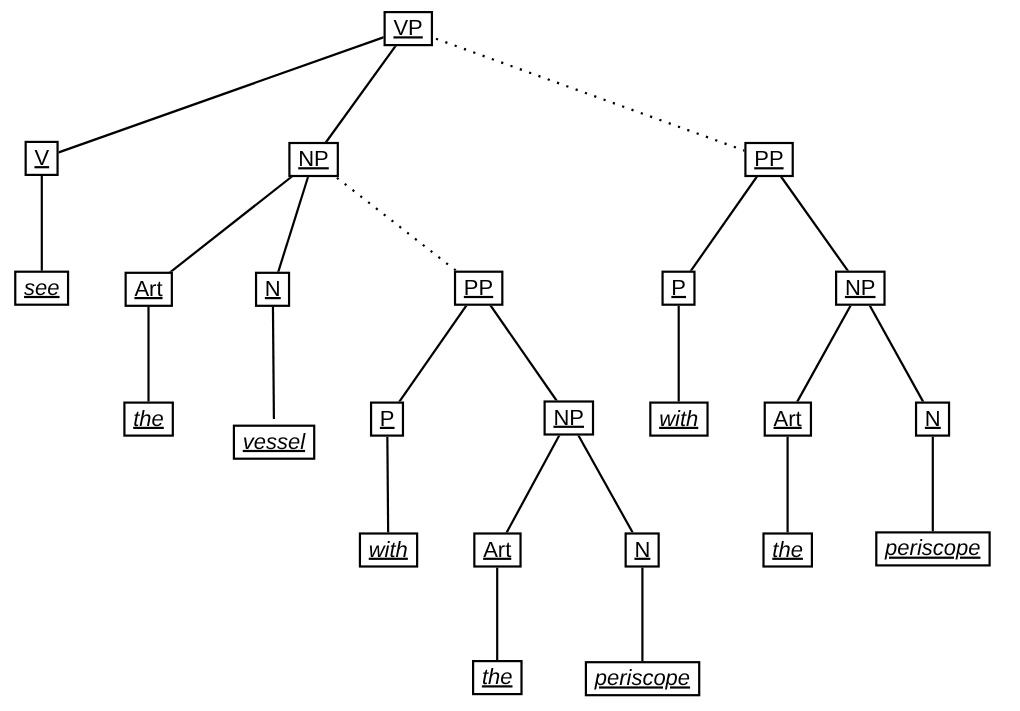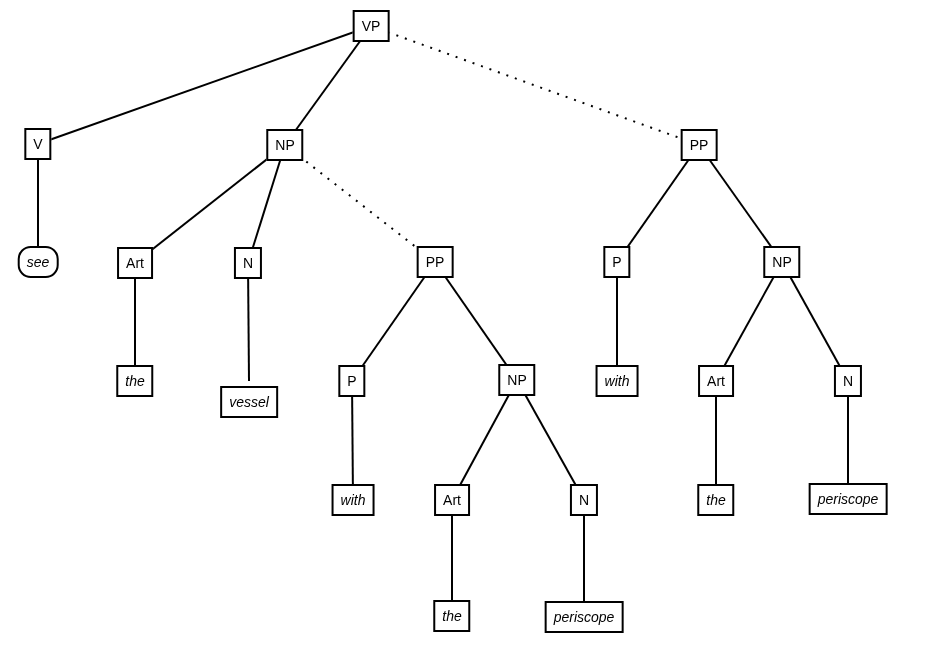--- a/index.html
+++ b/index.html
@@ -21,25 +21,26 @@
     top: 0;
     width: 927px;
     height: 646px;
   }
   .node {
     position: absolute;
     transform: translate(-50%, -50%);
     background: #ffffff;
     border: 2px solid #000000;
     color: #000000;
-    font-size: 14px;
+    font-size: 20px;
     line-height: 26px;
     padding: 1px 7px;
     white-space: nowrap;
     text-align: left;
+    text-decoration: underline;
   }
   .node.italic {
     font-style: italic;
   }
 </style>
 </head>
 <body>
 
 <div id="stage">
   <svg id="edges" viewBox="0 0 927 646" xmlns="http://www.w3.org/2000/svg">
@@ -65,21 +66,21 @@
       <line x1="782" y1="262" x2="716" y2="381" stroke="#000000" stroke-width="2"></line>
       <line x1="782" y1="262" x2="848" y2="381" stroke="#000000" stroke-width="2"></line>
       <line x1="716" y1="381" x2="716" y2="500" stroke="#000000" stroke-width="2"></line>
       <line x1="848" y1="381" x2="848" y2="499" stroke="#000000" stroke-width="2"></line>
     </svg>
 
 <div class="node" style="left: 371px; top: 26px;">VP</div>
     <div class="node" style="left: 38px; top: 144px;">V</div>
     <div class="node" style="left: 285px; top: 145px;">NP</div>
     <div class="node" style="left: 699px; top: 145px;">PP</div>
-    <div class="node italic" style="left: 38px; top: 262px; border-radius: 13px;">see</div>
+    <div class="node italic" style="left: 38px; top: 262px;">see</div>
     <div class="node" style="left: 135px; top: 263px;">Art</div>
     <div class="node" style="left: 248px; top: 263px;">N</div>
     <div class="node" style="left: 435px; top: 262px;">PP</div>
     <div class="node" style="left: 617px; top: 262px;">P</div>
     <div class="node" style="left: 782px; top: 262px;">NP</div>
     <div class="node italic" style="left: 135px; top: 381px;">the</div>
     <div class="node italic" style="left: 249px; top: 402px;">vessel</div>
     <div class="node" style="left: 352px; top: 381px;">P</div>
     <div class="node" style="left: 517px; top: 380px;">NP</div>
     <div class="node italic" style="left: 617px; top: 381px;">with</div>

